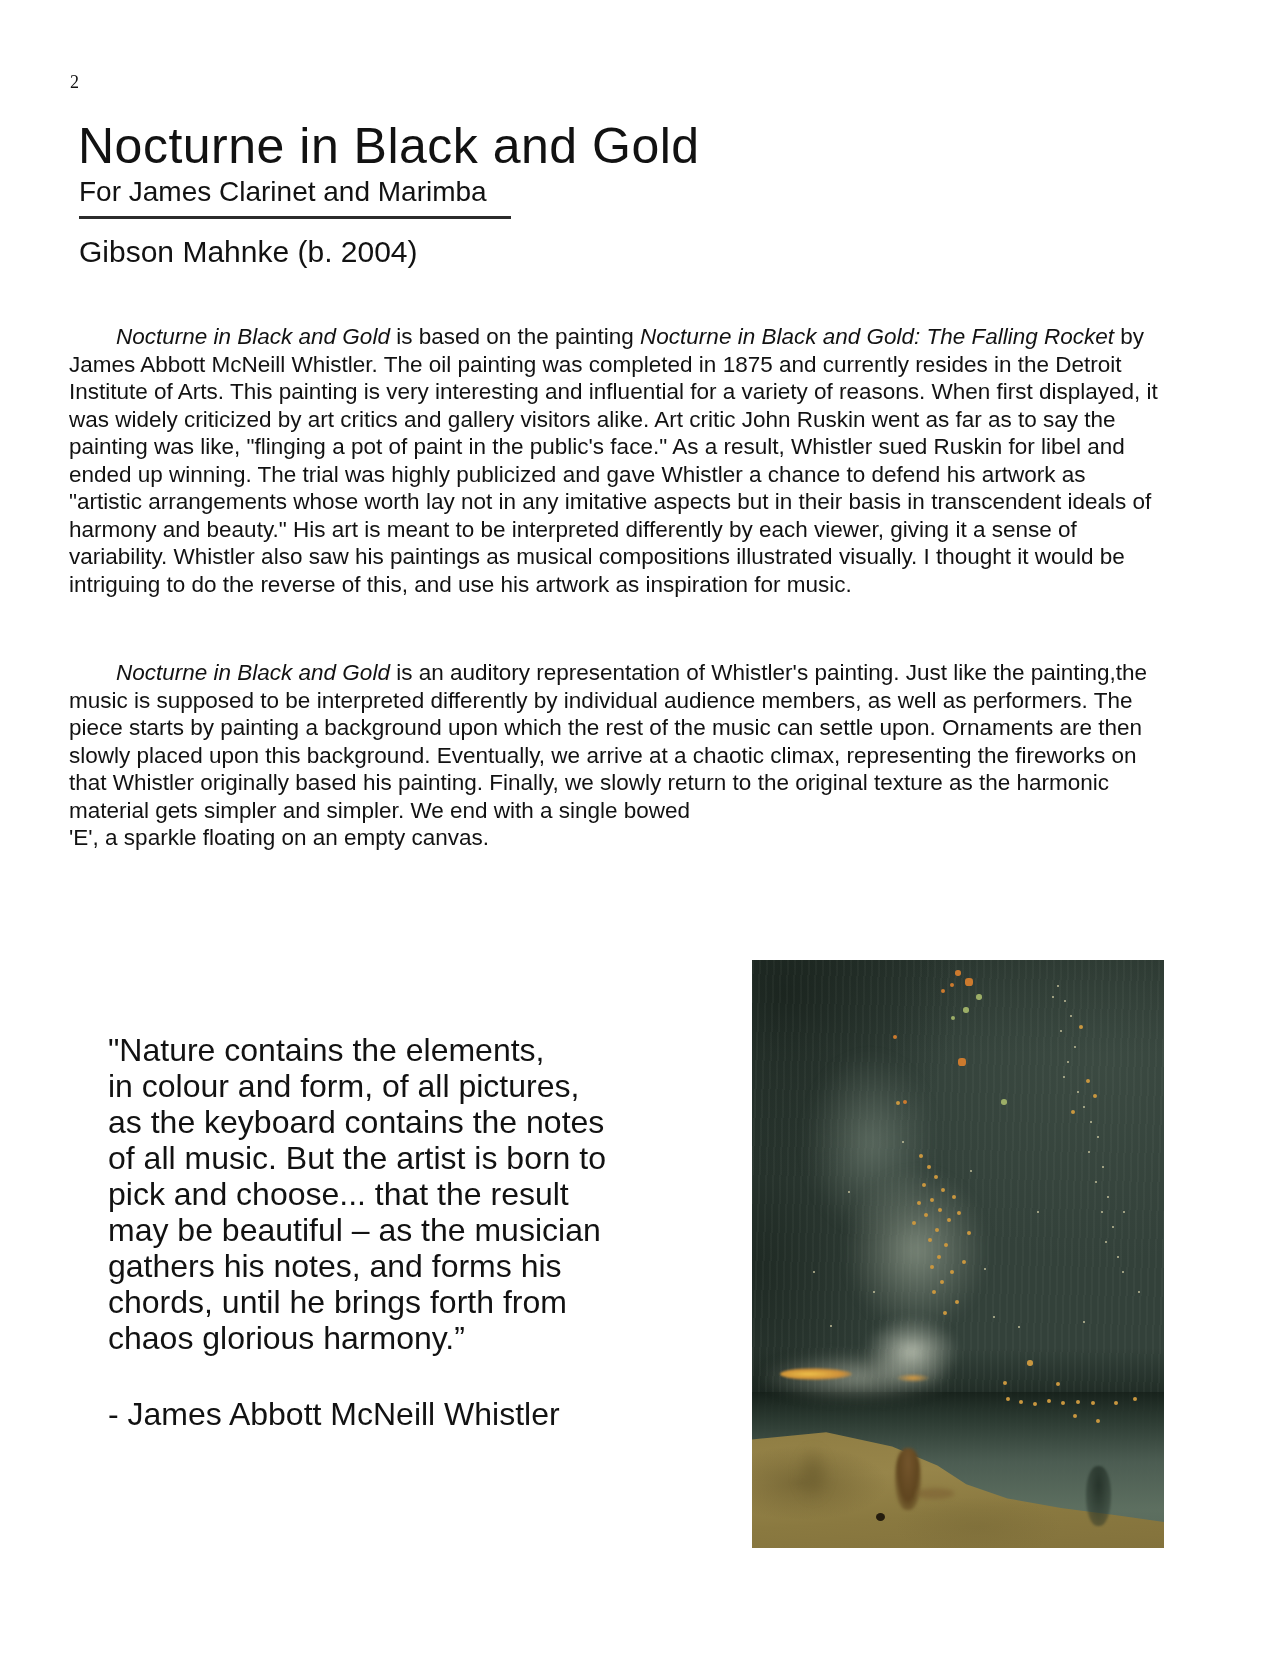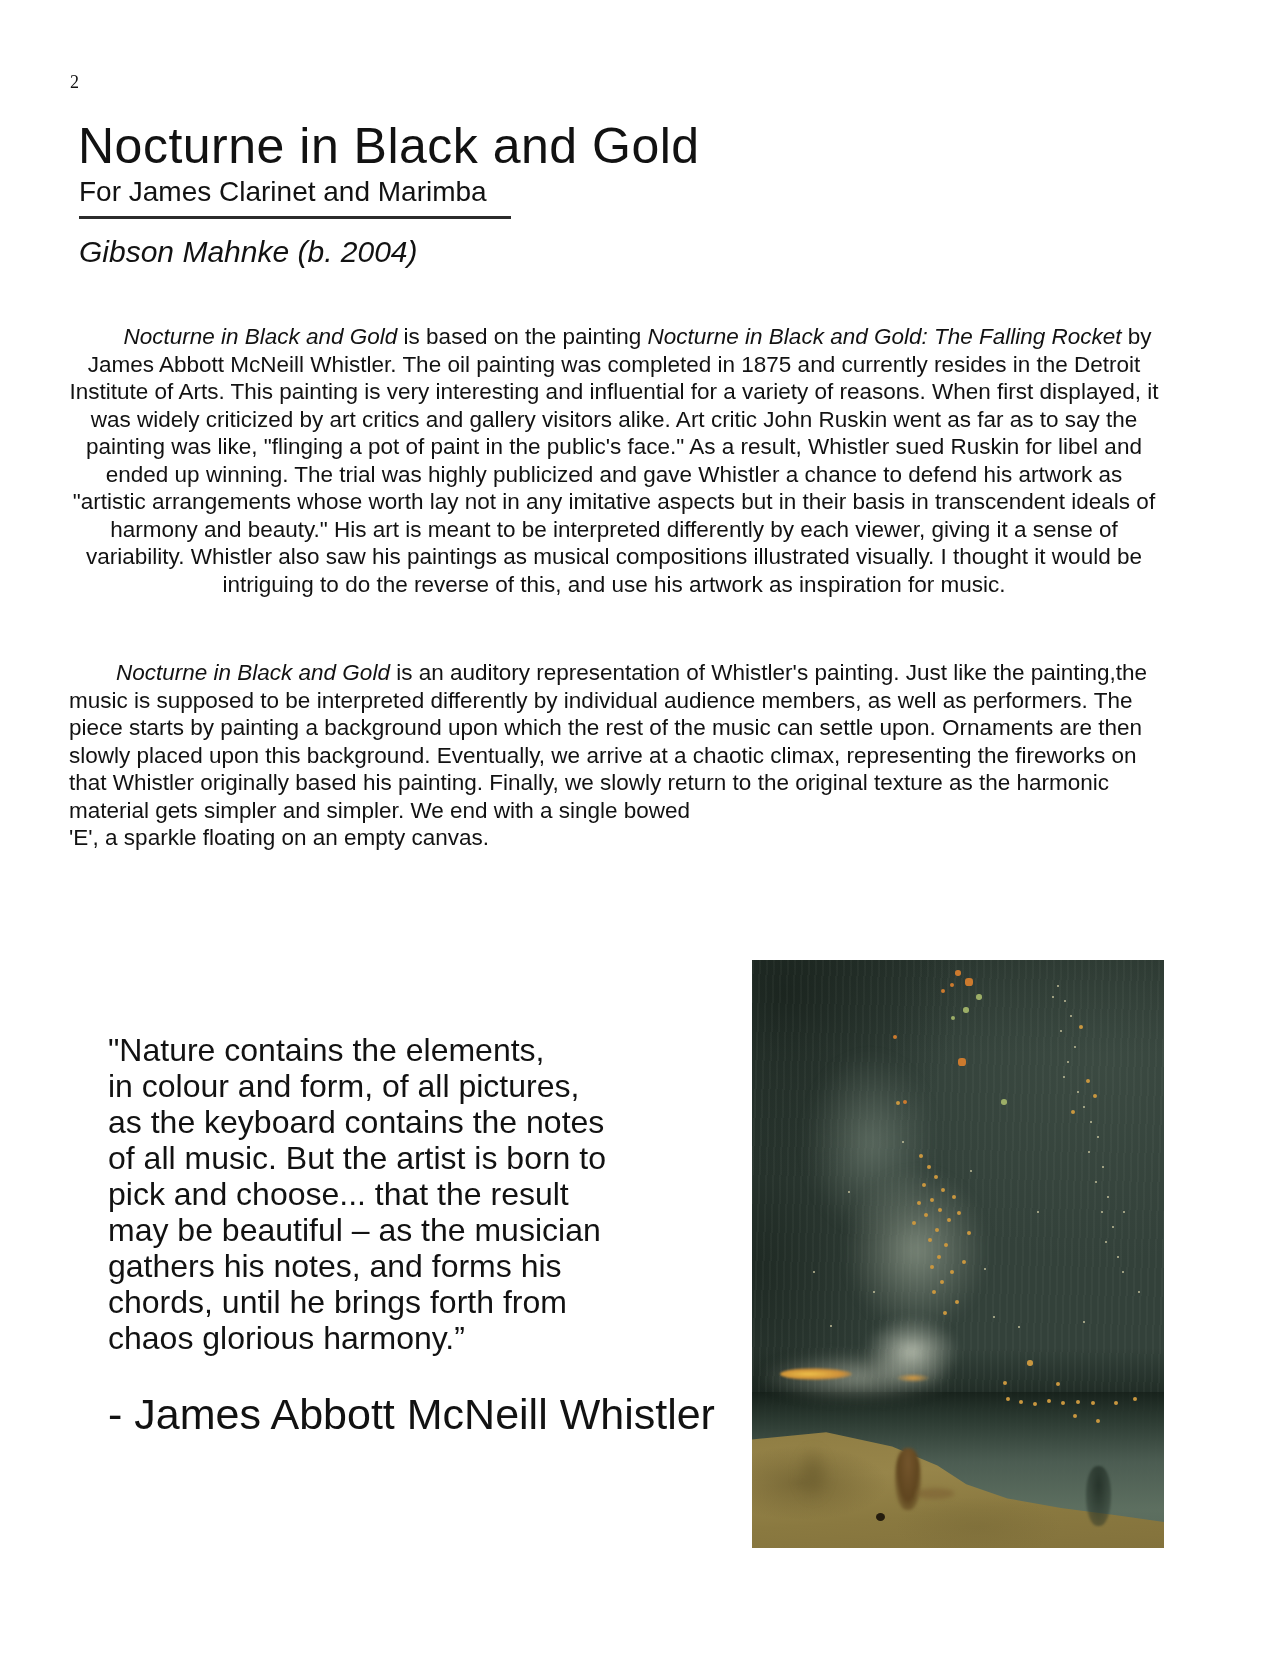--- a/index.html
+++ b/index.html
@@ -32,40 +32,39 @@
   }
   .subtitle-rule {
     left: 79px; top: 216px;
     width: 432px; height: 3px;
     background: #2b2b2b;
   }
   .composer {
     left: 79px; top: 236px;
     font-size: 30px; line-height: 32px;
     white-space: nowrap;
-    font-style: italic;
   }
   .body-para {
     left: 69px; width: 1090px;
     font-size: 22.5px; line-height: 27.5px;
     text-indent: 47px;
     white-space: pre-wrap;
   }
-  .para1 { top: 323px; text-align: center; }
+  .para1 { top: 323px; }
   .para2 { top: 659px; }
   .it { font-style: italic; }
 
   .quote {
     left: 108px; top: 1032px; width: 640px;
     font-size: 32px; line-height: 36px;
     white-space: pre-line;
   }
   .attribution {
     left: 108px; top: 1396px;
-    font-size: 43px; line-height: 36px;
+    font-size: 32px; line-height: 36px;
     white-space: nowrap;
   }
 
   
   .painting {
     left: 752px; top: 960px; width: 412px; height: 588px;
     background: var(--base, #33413a);
     overflow: hidden;
   }
   .painting .layer { position: absolute; }

